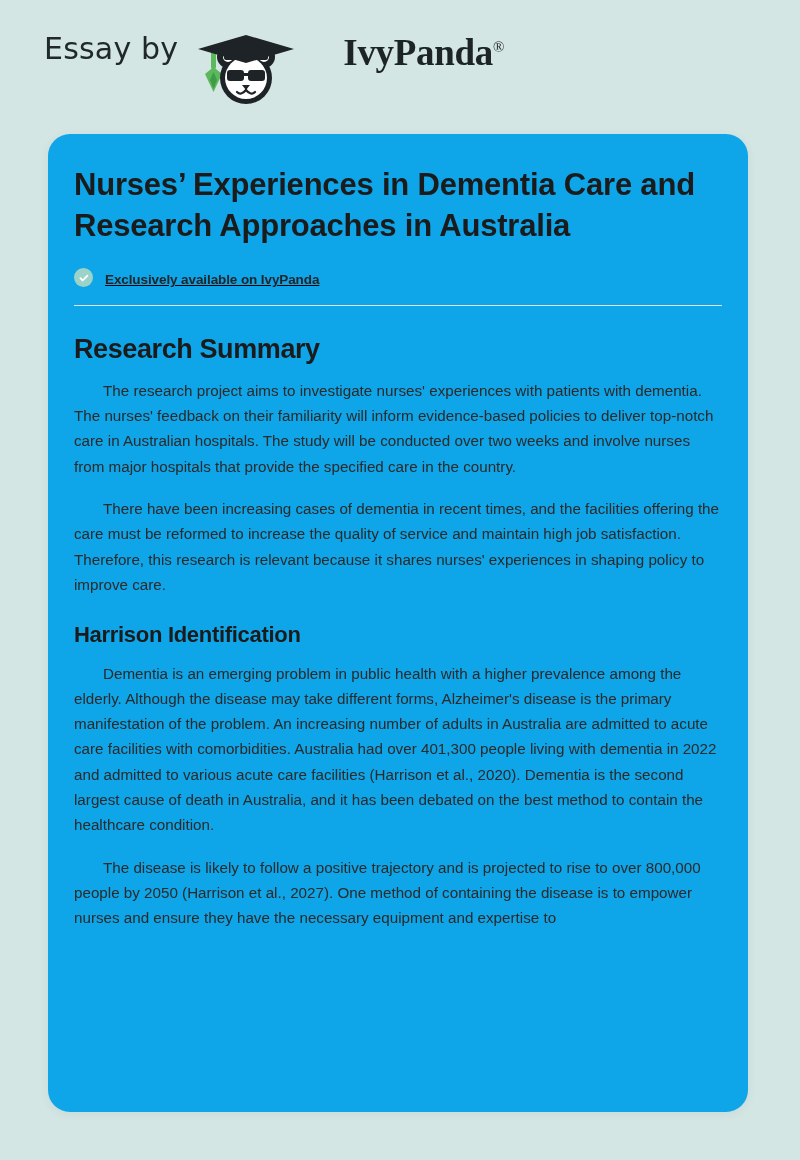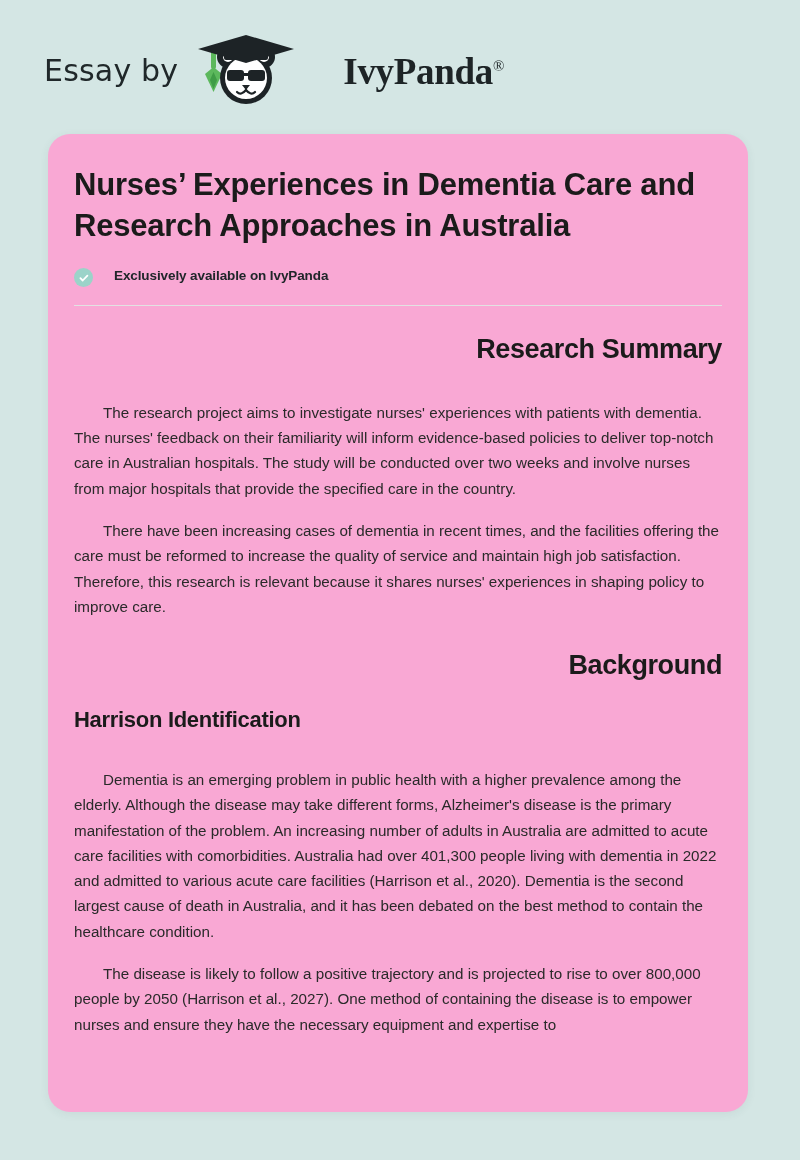--- a/index.html
+++ b/index.html
@@ -16,21 +16,20 @@
     position: relative;
   }
 
   
   .brand-header {
     position: absolute;
     left: 44px;
     top: 34px;
     height: 74px;
     display: flex;
-    align-items: center;
     gap: 0px;
   }
   .brand-essay-by {
     font-family: "DejaVu Sans", sans-serif;
     font-size: 30px;
     font-weight: 400;
     color: #20282a;
     letter-spacing: 0.2px;
     line-height: 1;
     white-space: nowrap;
@@ -62,21 +61,21 @@
     letter-spacing: 0;
   }
 
   
   .paper-card {
     position: absolute;
     left: 48px;
     top: 134px;
     width: 700px;
     height: 978px;
-    background: #f9a8d4;
+    background: #0ea5e9;
     border-radius: 22px;
     box-shadow: 0 2px 10px rgba(40,70,70,0.07);
     overflow: hidden;
   }
   .paper-inner {
     padding: 30px 26px 0 26px;
   }
 
   .doc-title {
     font-family: "Liberation Sans Narrow", "Liberation Sans", sans-serif;
@@ -84,23 +83,24 @@
     font-weight: 700;
     line-height: 1.33;
     color: #1b1b1b;
     margin: 0;
     letter-spacing: -0.2px;
     max-width: 625px;
   }
 
   .exclusive-row {
     display: flex;
-    align-items: flex-start;
-    gap: 21px;
+    align-items: flex-end;
+    gap: 12px;
     margin-top: 22px;
+    text-decoration: underline;
   }
   .check-badge {
     width: 19px;
     height: 19px;
     border-radius: 50%;
     background: #9bd3c9;
     display: flex;
     align-items: center;
     justify-content: center;
     flex: 0 0 auto;
@@ -121,42 +121,41 @@
   }
 
   .h2 {
     font-family: "Liberation Sans", sans-serif;
     font-size: 27px;
     font-weight: 700;
     color: #1b1b1b;
     margin: 27px 0 0 0;
     letter-spacing: -0.4px;
     line-height: 1.2;
-    text-align: right;
   }
   .h3 {
     font-family: "Liberation Sans", sans-serif;
     font-size: 22px;
     font-weight: 700;
     color: #1b1b1b;
     margin: 25px 0 0 0;
     letter-spacing: -0.3px;
     line-height: 1.2;
   }
 
   .para {
     font-family: "Liberation Sans", sans-serif;
     font-size: 15.2px;
     line-height: 25.3px;
     color: #2a2a2a;
     margin: 17px 0 0 0;
     text-indent: 29px;
     text-align: left;
   }
-  .para.first-after-h { margin-top: 34px; }
+  .para.first-after-h { margin-top: 12px; }
   .para b { font-weight: 700; color: #1b1b1b; }
 
   .section-gap-lg { margin-top: 30px; }
 </style>
 </head>
 <body>
 
 <div class="brand-header">
 
   <span class="brand-essay-by">Essay by</span>
@@ -217,21 +216,20 @@
 
     <div class="rule"></div>
 
     <h2 class="h2">Research Summary</h2>
 
     <p class="para first-after-h">The research project aims to investigate nurses' experiences with patients with dementia. The nurses' feedback on their familiarity will inform evidence-based policies to deliver top-notch care in Australian hospitals. The study will be conducted over two weeks and involve nurses from major hospitals that provide the specified care in the country.</p>
 
     <p class="para">There have been increasing cases of dementia in recent times, and the facilities offering the care must be reformed to increase the quality of service and maintain high job satisfaction. Therefore, this research is relevant because it shares nurses' experiences in shaping policy to improve care.</p>
 
 
-    <h2 class="h2 section-gap-lg">Background</h2>
 
     <h3 class="h3">Harrison Identification</h3>
 
     <p class="para first-after-h">Dementia is an emerging problem in public health with a higher prevalence among the elderly. Although the disease may take different forms, Alzheimer's disease is the primary manifestation of the problem. An increasing number of adults in Australia are admitted to acute care facilities with comorbidities. Australia had over 401,300 people living with dementia in 2022 and admitted to various acute care facilities (Harrison et al., 2020). Dementia is the second largest cause of death in Australia, and it has been debated on the best method to contain the healthcare condition.</p>
 
     <p class="para">The disease is likely to follow a positive trajectory and is projected to rise to over 800,000 people by 2050 (Harrison et al., 2027). One method of containing the disease is to empower nurses and ensure they have the necessary equipment and expertise to</p>
 
   </div>
 </div>
 

